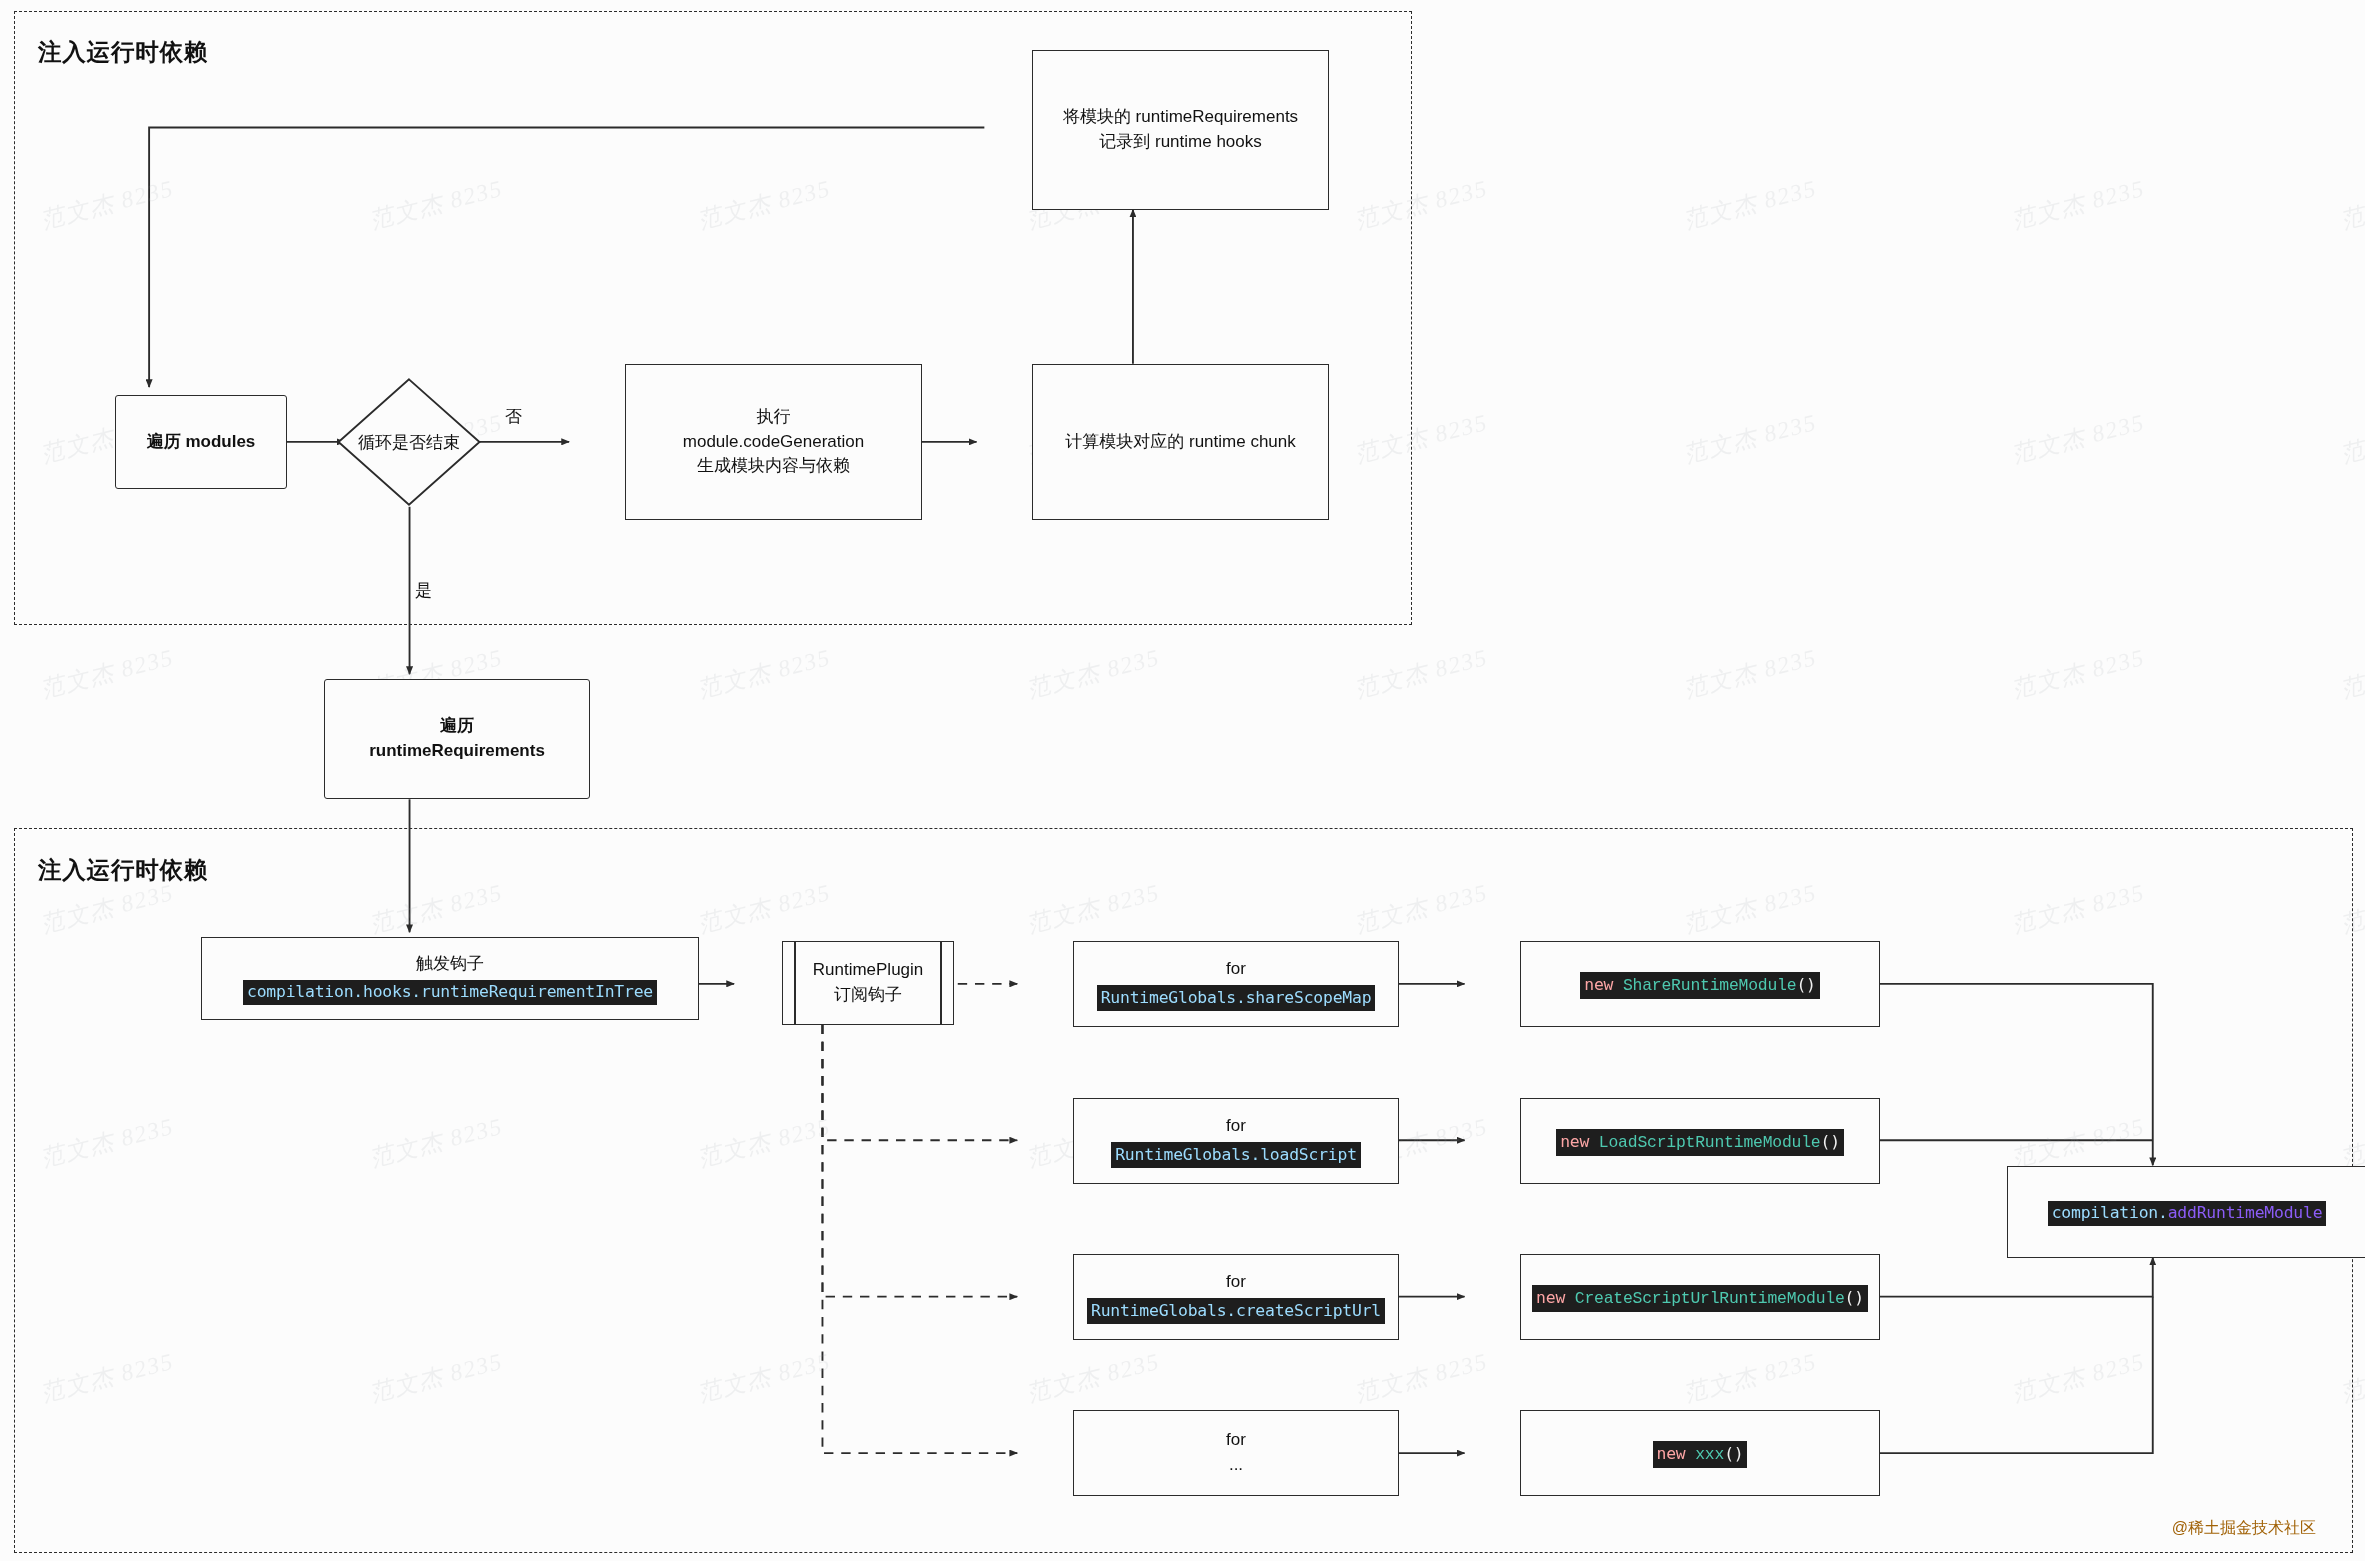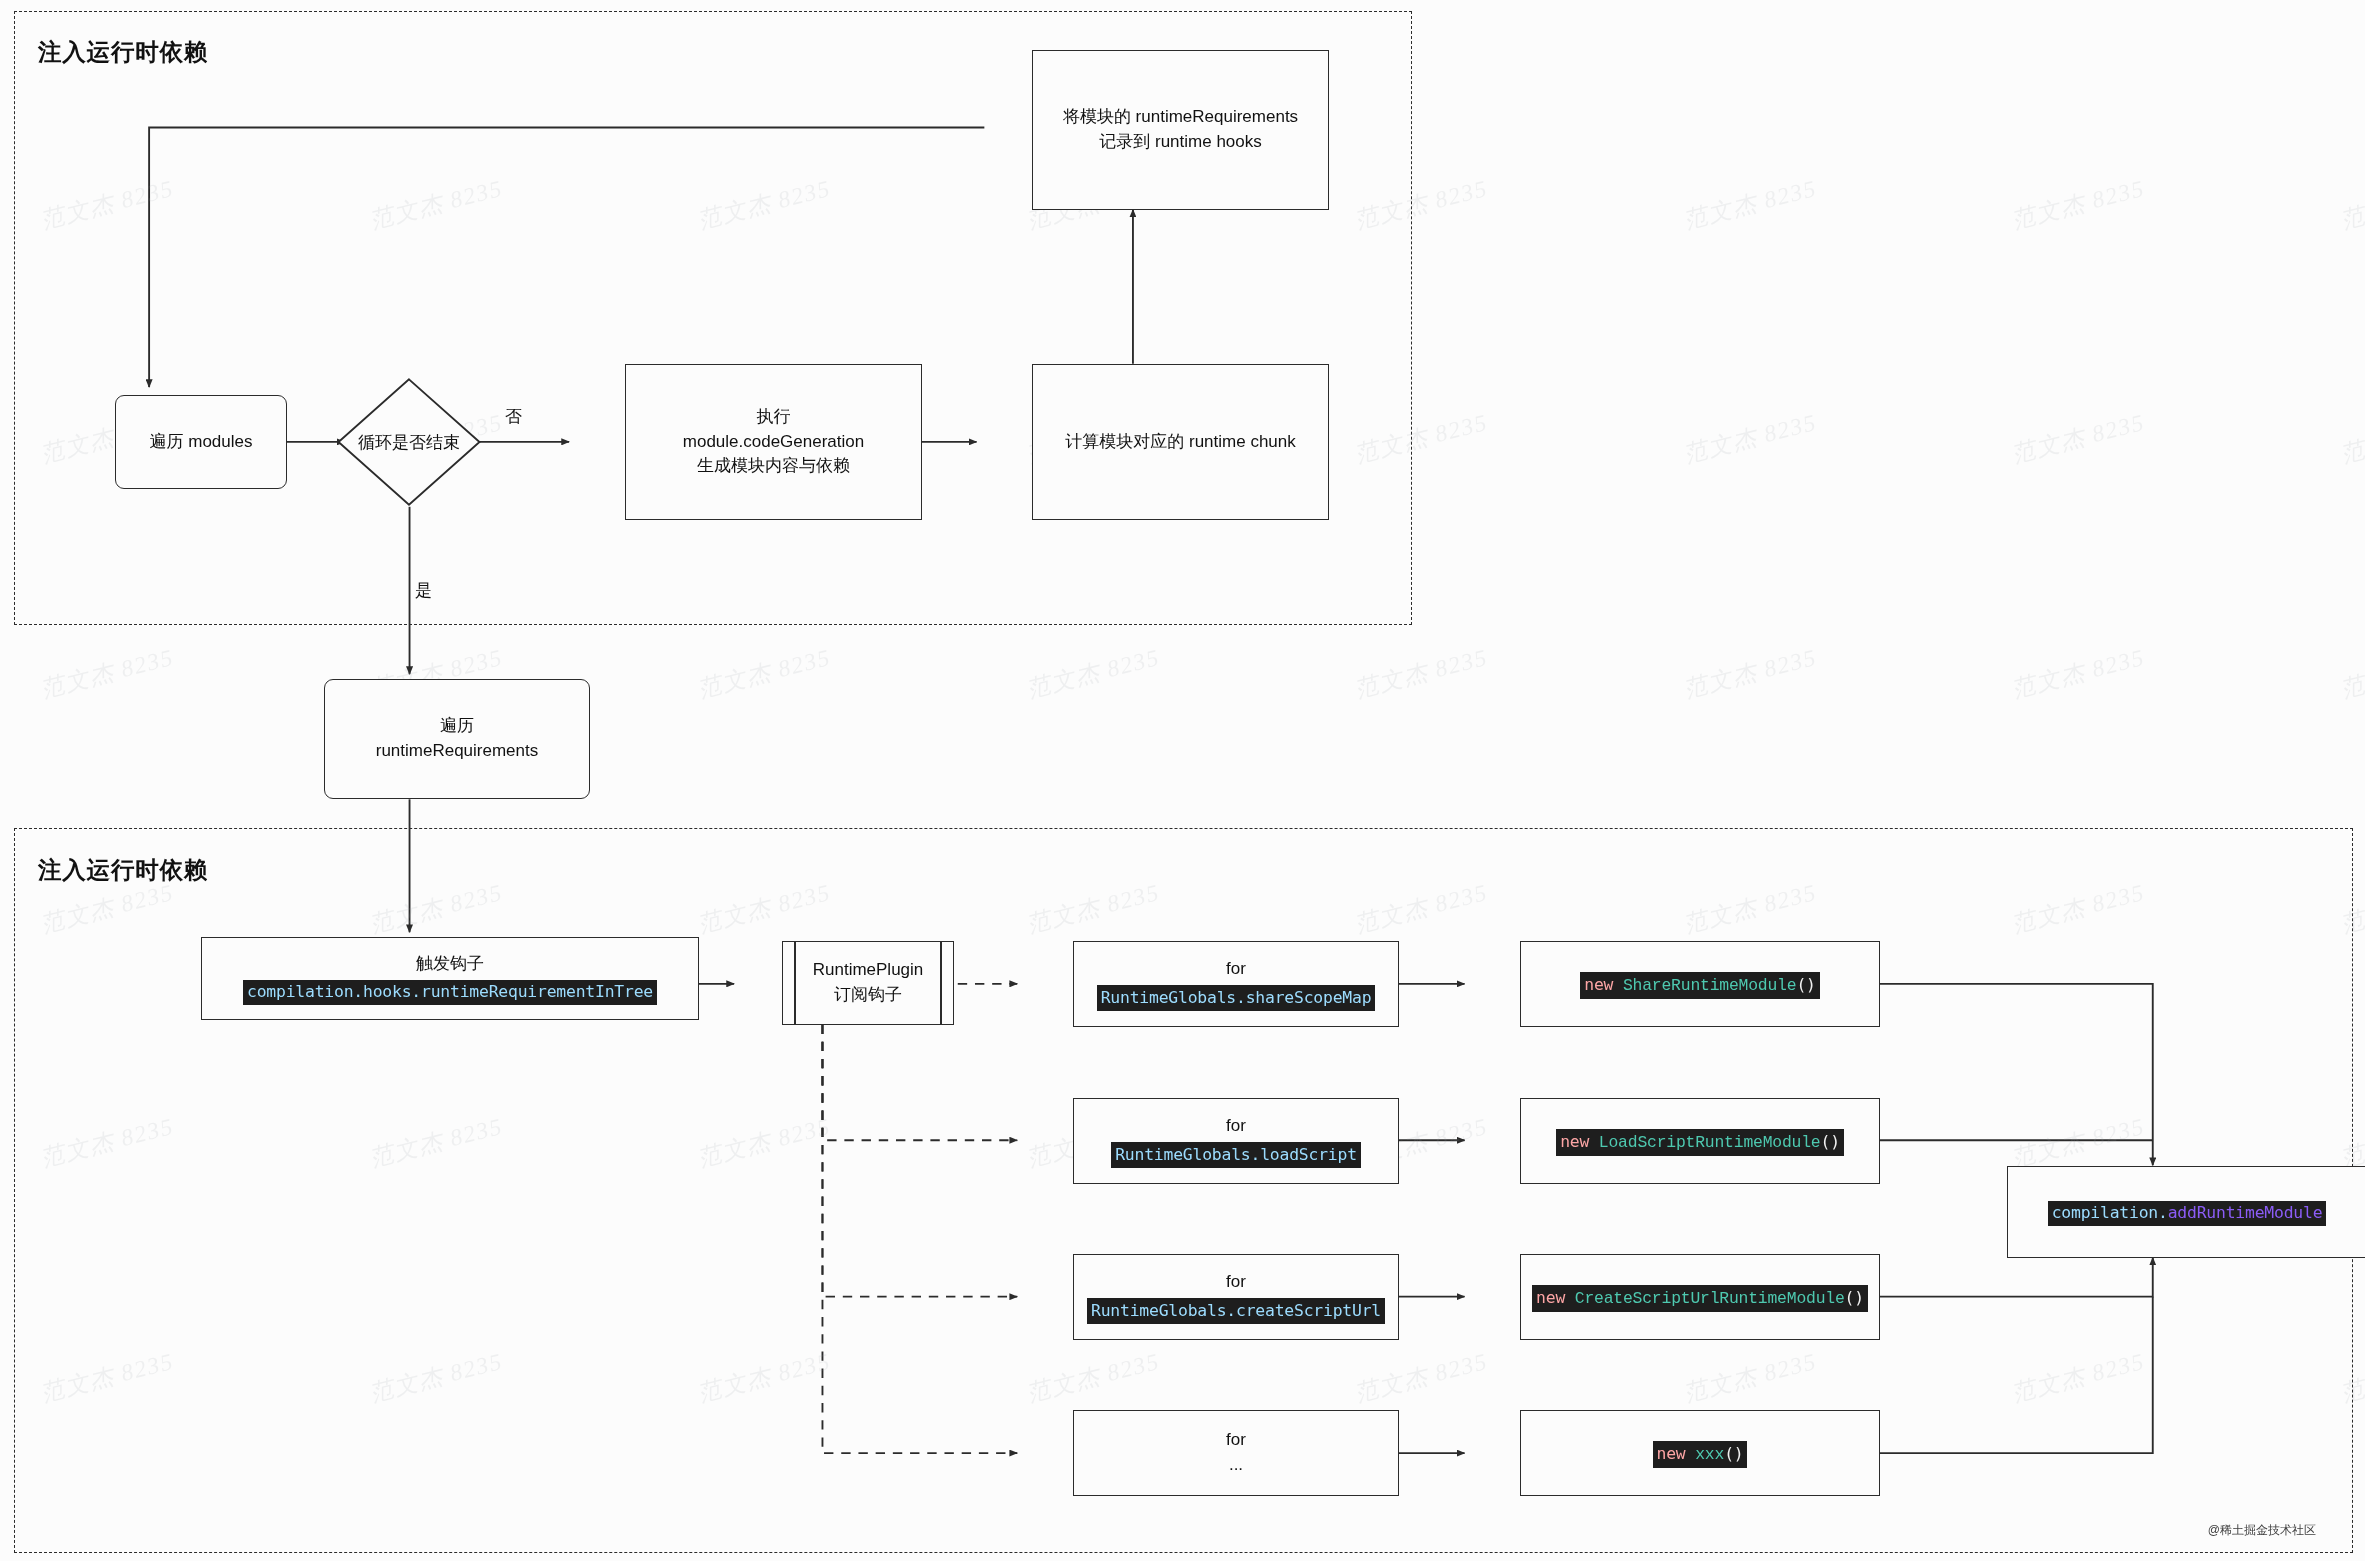--- a/index.html
+++ b/index.html
@@ -68,21 +68,21 @@
     align-items: center;
     justify-content: center;
     text-align: center;
     font-size: 17px;
     line-height: 1.45;
     color: #111;
     z-index: 10;
     padding: 3.1px 4.7px;
     margin-left: 48px;
   }
-  .node.rounded { border-radius: 9px; }
+  .node.rounded { border-radius: 3px; font-weight: bold; }
   .node .line { display: block; white-space: nowrap; }
 
   
   .node.subprocess::before,
   .node.subprocess::after {
     content: "";
     position: absolute;
     top: 0; bottom: 0;
     width: 1.6px;
     background: #2b2b2b;
@@ -141,22 +141,22 @@
     color: #111;
     z-index: 11;
     white-space: nowrap;
   }
 
   
   #credit {
     position: absolute;
     right: 50px;
     bottom: 22px;
-    font-size: 12px;
-    color: #404040;
+    font-size: 16px;
+    color: #a16207;
     z-index: 20;
     white-space: nowrap;
     margin-top: 48px;
   }
 </style>
 </head>
 <body>
 
 <div id="canvas">
 

